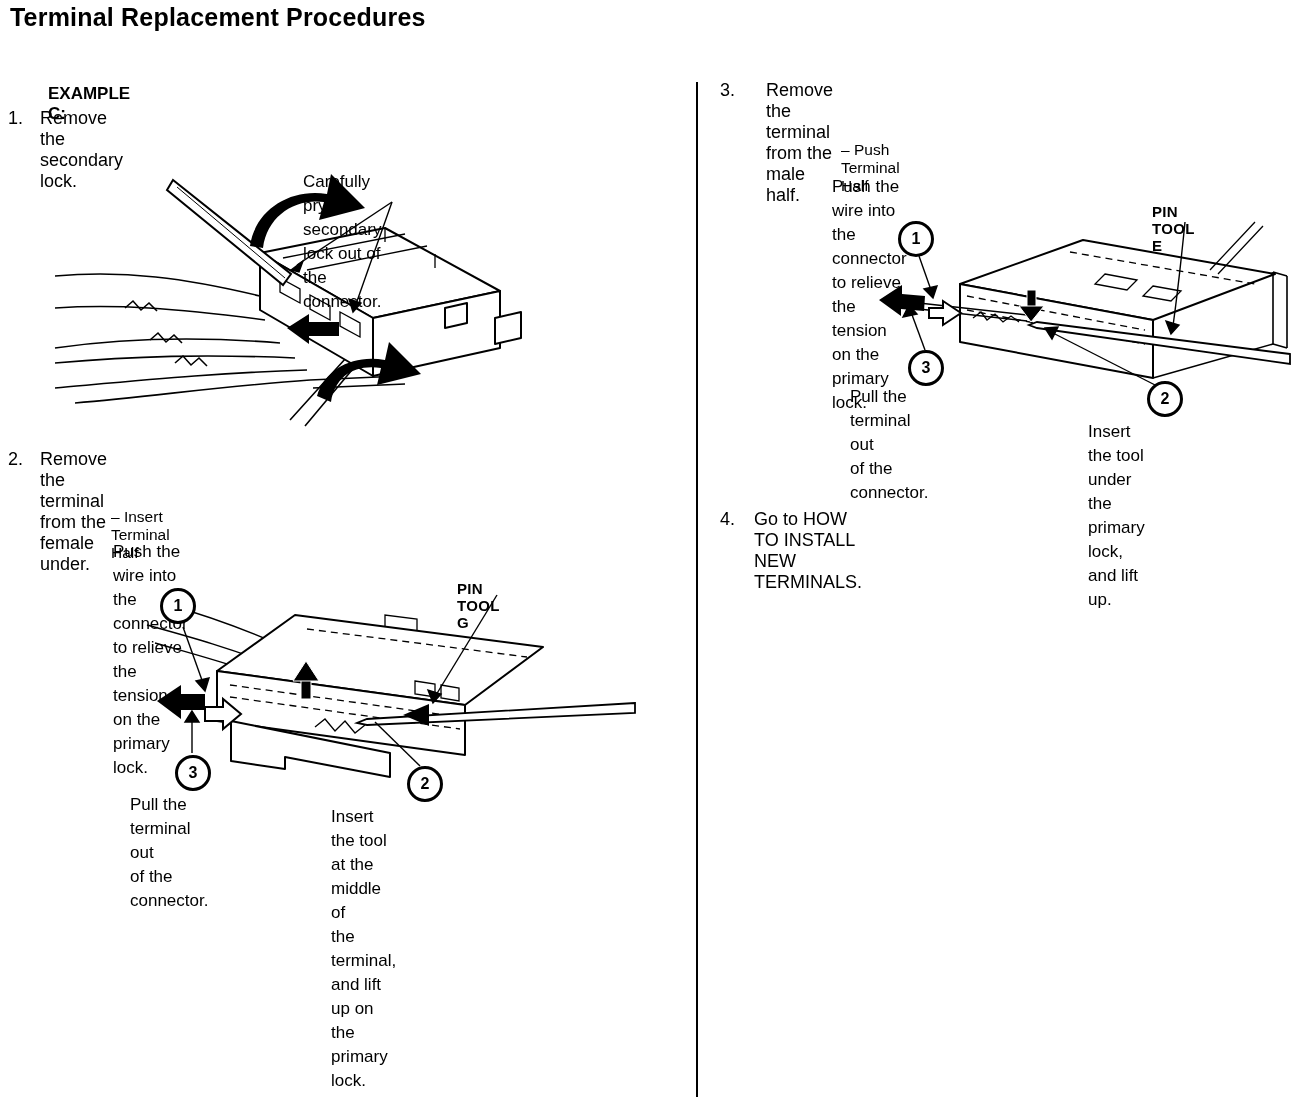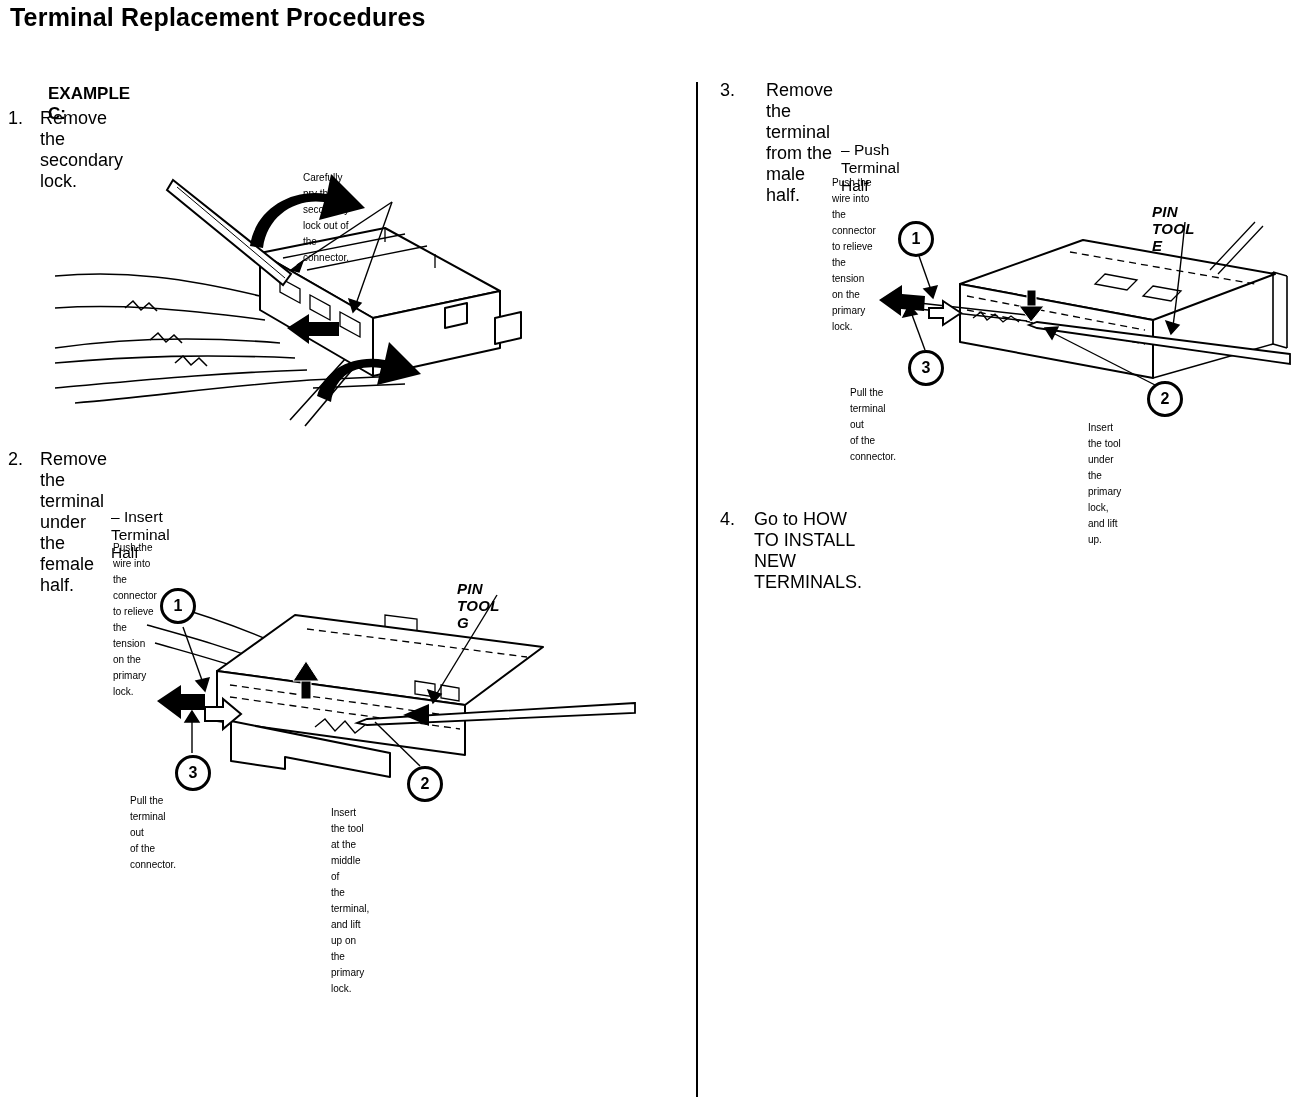--- a/index.html
+++ b/index.html
@@ -5,23 +5,23 @@
   html,body{margin:0;padding:0;background:#ffffff;}
   .page{
     position:relative;width:1312px;height:1104px;background:#fff;color:#000;
     font-family:"Liberation Sans","DejaVu Sans",sans-serif;overflow:hidden;
   }
   .abs{position:absolute;}
   .title{font-size:25px;font-weight:bold;letter-spacing:.2px;}
   .h-example{font-size:17px;font-weight:bold;}
   .step-num{font-size:18px;}
   .step-text{font-size:18px;}
-  .note{font-size:10px;line-height:16px;white-space:pre-line;}
+  .note{font-size:17px;line-height:24px;white-space:pre-line;}
   .fig-heading{font-size:15.5px;white-space:pre-line;}
-  .tool-label{font-size:15px;font-weight:bold;letter-spacing:.3px;font-style:italic;}
+  .tool-label{font-size:15px;font-weight:bold;letter-spacing:.3px;}
   .badge{
     position:absolute;width:36px;height:36px;border:3px solid #000;border-radius:50%;
     background:#fff;display:flex;align-items:center;justify-content:center;
     font-size:16px;font-weight:bold;box-sizing:border-box;
   }
   .divider{position:absolute;width:2px;background:#000;}
   .group{position:absolute;left:0;top:0;width:0;height:0;}
   svg{overflow:visible;}
 </style>
 </head>
@@ -79,21 +79,21 @@
         <line x1="337" y1="44" x2="242" y2="107"></line>
         <polygon points="236,112 248,103 244,114"></polygon>
         <line x1="337" y1="44" x2="301" y2="146"></line>
         <polygon points="298,154 294,141 306,145"></polygon>
       </g>
     </svg>
     <div class="abs note" style="left:303px;top:170px;">Carefully pry the secondary
 lock out of the connector.</div>
 
     <div class="abs step-num" style="left:8px;top:449px;">2.</div>
-    <div class="abs step-text" style="left:40px;top:449px;">Remove the terminal under the female half.</div>
+    <div class="abs step-text" style="left:40px;top:449px;">Remove the terminal from the female under.</div>
 
     <div class="abs fig-heading" style="left:111px;top:508px;">– Insert Terminal Half</div>
     <div class="abs note" style="left:113px;top:540px;">Push the wire into the
 connector to relieve the
 tension on the primary
 lock.</div>
     <div class="abs tool-label" style="left:457px;top:580px;">PIN TOOL G</div>
 
     <svg class="abs" style="left:135px;top:585px;" width="505" height="215" viewBox="0 0 505 215">
       <g stroke="#000" fill="none" stroke-width="1.4">

